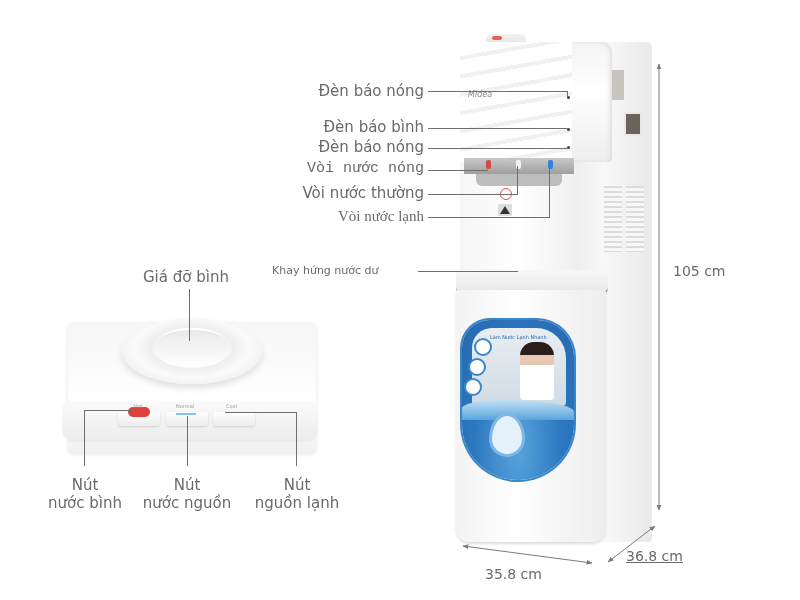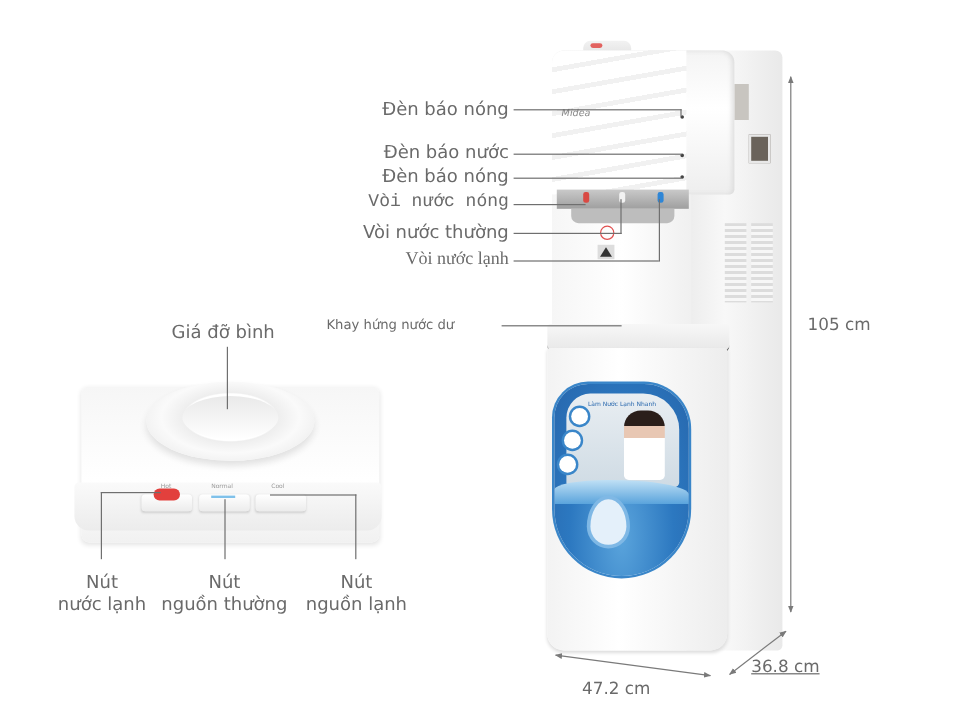--- a/index.html
+++ b/index.html
@@ -82,21 +82,21 @@
     <div class="circ" style="left:4px;top:60px;"></div>
     <div class="wave"></div>
     <div class="drop"></div>
   </div>
 </div>
 
 <div class="lbl r" style="right:376px;top:82px;">Đèn báo nóng</div>
 <div class="line" style="left:428px;top:91px;width:140px;height:1px;"></div>
 <div class="line" style="left:567px;top:91px;width:1px;height:6px;"></div>
 
-<div class="lbl r" style="right:376px;top:118px;">Đèn báo nước</div>
+<div class="lbl r" style="right:376px;top:118px;">Đèn báo bình</div>
 <div class="line" style="left:428px;top:128px;width:140px;height:1px;"></div>
 
 <div class="lbl r" style="right:376px;top:138px;">Đèn báo nóng</div>
 <div class="line" style="left:428px;top:148px;width:140px;height:1px;"></div>
 
 <div class="lbl r" style="right:376px;top:160px;font-family:Liberation Mono, monospace;">Vòi nước nóng</div>
 <div class="line" style="left:428px;top:170px;width:60px;height:1px;"></div>
 
 <div class="lbl r" style="right:376px;top:184px;">Vòi nước thường</div>
 <div class="line" style="left:428px;top:194px;width:90px;height:1px;"></div>
@@ -129,38 +129,38 @@
   <div class="btn-tag" style="left:226px;">Cool</div>
 
   <div class="line" style="left:84px;top:410px;width:50px;height:1px;"></div>
   <div class="line" style="left:84px;top:410px;width:1px;height:56px;"></div>
   <div class="line" style="left:187px;top:416px;width:1px;height:50px;"></div>
   <div class="line" style="left:225px;top:412px;width:72px;height:1px;"></div>
   <div class="line" style="left:296px;top:412px;width:1px;height:54px;"></div>
 
   <div class="lbl" style="left:40px;top:476px;width:90px;text-align:center;">
     <div>Nút</div>
-    <div>nước lạnh</div>
+    <div>nước bình</div>
   </div>
   <div class="lbl" style="left:134px;top:476px;width:106px;text-align:center;">
     <div>Nút</div>
-    <div>nguồn thường</div>
+    <div>nước nguồn</div>
   </div>
   <div class="lbl" style="left:252px;top:476px;width:90px;text-align:center;">
     <div>Nút</div>
     <div>nguồn lạnh</div>
   </div>
 </div>
 
 <svg class="arr" width="800" height="600">
   <defs>
     <marker id="ah" viewBox="0 0 10 10" refX="9" refY="5" markerWidth="6" markerHeight="6" orient="auto-start-reverse">
       <path d="M0,1 L10,5 L0,9 z" fill="#7a7a7a"></path>
     </marker>
   </defs>
   <line x1="659" y1="64" x2="659" y2="510" stroke="#7a7a7a" stroke-width="1" marker-start="url(#ah)" marker-end="url(#ah)"></line>
   <line x1="463" y1="546" x2="592" y2="563" stroke="#7a7a7a" stroke-width="1" marker-start="url(#ah)" marker-end="url(#ah)"></line>
   <line x1="608" y1="562" x2="655" y2="526" stroke="#7a7a7a" stroke-width="1" marker-start="url(#ah)" marker-end="url(#ah)"></line>
 </svg>
 
 <div class="lbl dim" style="left:673px;top:262px;">105 cm</div>
-<div class="lbl dim" style="left:485px;top:565px;">47.2 cm</div>
+<div class="lbl dim" style="left:485px;top:565px;">35.8 cm</div>
 <div class="lbl dim" style="left:626px;top:547px;text-decoration:underline;">36.8 cm</div>
 
 </body></html>

